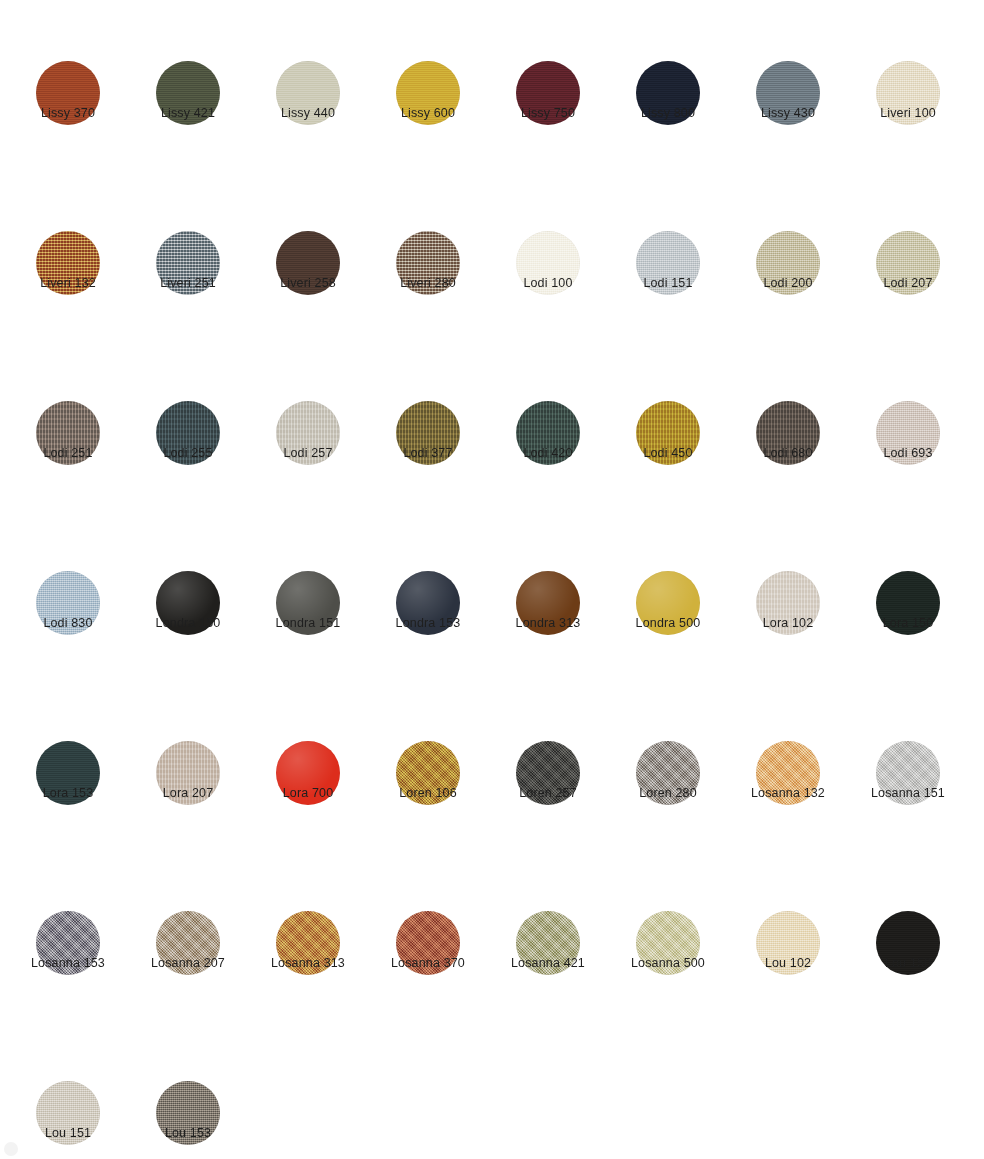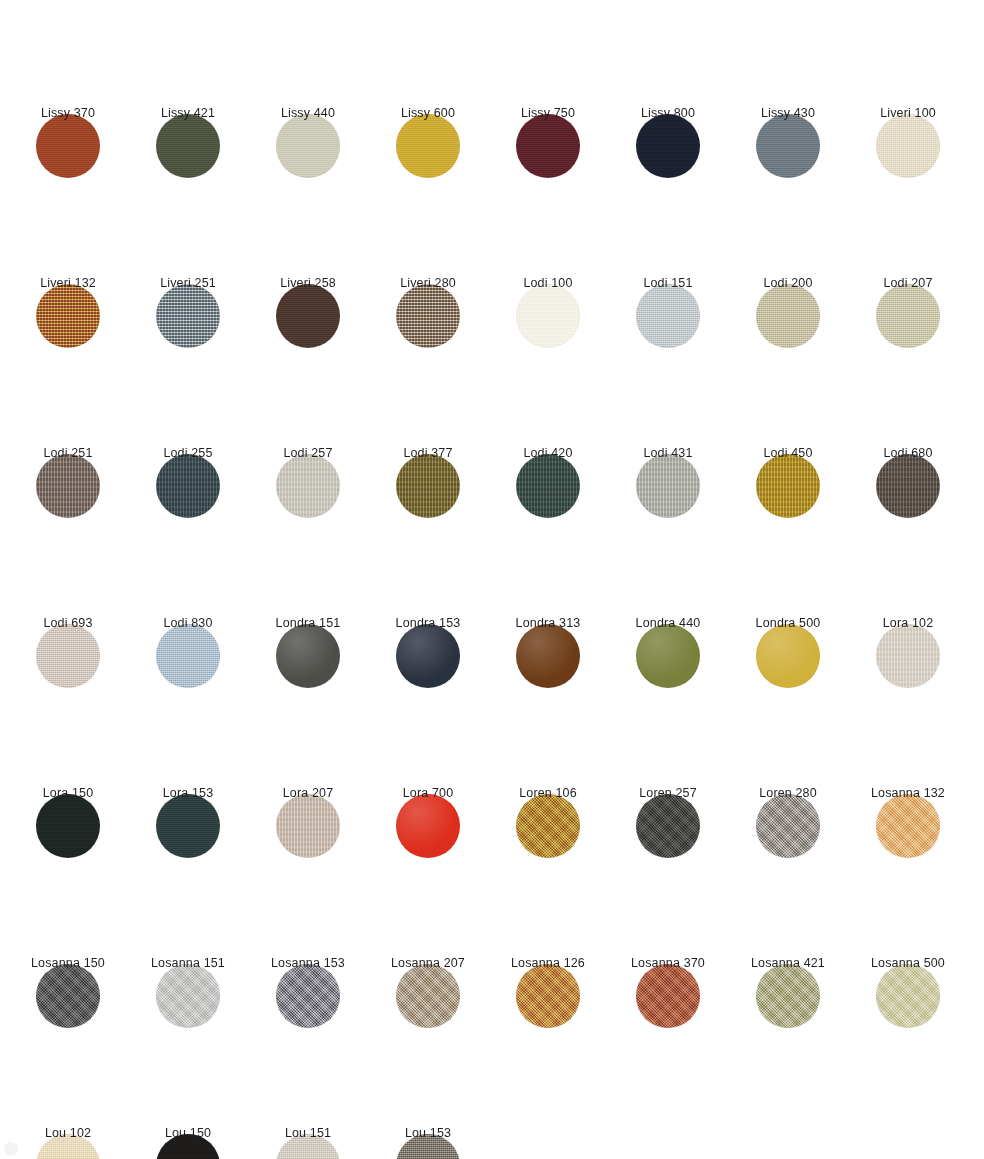--- a/index.html
+++ b/index.html
@@ -23,21 +23,21 @@
     align-content: start;
     padding: 8px 0 0 8px;
     box-sizing: border-box;
   }
   .swatch-cell {
     width: 120px;
     height: 170px;
     display: flex;
     flex-direction: column;
     align-items: center;
-    justify-content: flex-end;
+    justify-content: center;
     position: relative;
   }
   .swatch-disc-wrap {
     width: 64px;
     height: 64px;
     position: relative;
     margin-top: 0px;
   }
   .swatch-disc {
     width: 64px;
@@ -280,28 +280,20 @@
     <div class="swatch-cell">
       <div class="swatch-disc-wrap">
         <div class="swatch-disc tex-slub" style="background-color: rgb(63, 81, 75);">
           <div class="weave"></div>
         </div>
       </div>
       <div class="swatch-label">Lodi 420</div>
     </div>
     <div class="swatch-cell">
       <div class="swatch-disc-wrap">
-        <div class="swatch-disc tex-slub" style="background-color: rgb(176, 178, 169);">
-          <div class="weave"></div>
-        </div>
-      </div>
-      <div class="swatch-label">Lodi 431</div>
-    </div>
-    <div class="swatch-cell">
-      <div class="swatch-disc-wrap">
         <div class="swatch-disc tex-slub" style="background-color: rgb(176, 143, 45);">
           <div class="weave"></div>
         </div>
       </div>
       <div class="swatch-label">Lodi 450</div>
     </div>
     <div class="swatch-cell">
       <div class="swatch-disc-wrap">
         <div class="swatch-disc tex-slub" style="background-color: rgb(95, 86, 78);">
           <div class="weave"></div>
@@ -320,20 +312,28 @@
     <div class="swatch-cell">
       <div class="swatch-disc-wrap">
         <div class="swatch-disc tex-linen" style="background-color: rgb(169, 188, 203);">
           <div class="weave"></div>
         </div>
       </div>
       <div class="swatch-label">Lodi 830</div>
     </div>
     <div class="swatch-cell">
       <div class="swatch-disc-wrap">
+        <div class="swatch-disc tex-smooth" style="background-color: rgb(32, 31, 29);">
+          <div class="weave"></div>
+        </div>
+      </div>
+      <div class="swatch-label">Londra 150</div>
+    </div>
+    <div class="swatch-cell">
+      <div class="swatch-disc-wrap">
         <div class="swatch-disc tex-smooth" style="background-color: rgb(78, 78, 73);">
           <div class="weave"></div>
         </div>
       </div>
       <div class="swatch-label">Londra 151</div>
     </div>
     <div class="swatch-cell">
       <div class="swatch-disc-wrap">
         <div class="swatch-disc tex-smooth" style="background-color: rgb(43, 50, 63);">
           <div class="weave"></div>
@@ -344,28 +344,20 @@
     <div class="swatch-cell">
       <div class="swatch-disc-wrap">
         <div class="swatch-disc tex-smooth" style="background-color: rgb(109, 60, 22);">
           <div class="weave"></div>
         </div>
       </div>
       <div class="swatch-label">Londra 313</div>
     </div>
     <div class="swatch-cell">
       <div class="swatch-disc-wrap">
-        <div class="swatch-disc tex-smooth" style="background-color: rgb(120, 128, 60);">
-          <div class="weave"></div>
-        </div>
-      </div>
-      <div class="swatch-label">Londra 440</div>
-    </div>
-    <div class="swatch-cell">
-      <div class="swatch-disc-wrap">
         <div class="swatch-disc tex-smooth" style="background-color: rgb(208, 177, 60);">
           <div class="weave"></div>
         </div>
       </div>
       <div class="swatch-label">Londra 500</div>
     </div>
     <div class="swatch-cell">
       <div class="swatch-disc-wrap">
         <div class="swatch-disc tex-slub" style="background-color: rgb(216, 209, 199);">
           <div class="weave"></div>
@@ -432,28 +424,20 @@
     <div class="swatch-cell">
       <div class="swatch-disc-wrap">
         <div class="swatch-disc tex-speckle" style="background-color: rgb(224, 174, 114);">
           <div class="weave"></div>
         </div>
       </div>
       <div class="swatch-label">Losanna 132</div>
     </div>
     <div class="swatch-cell">
       <div class="swatch-disc-wrap">
-        <div class="swatch-disc tex-speckle" style="background-color: rgb(90, 90, 92);">
-          <div class="weave"></div>
-        </div>
-      </div>
-      <div class="swatch-label">Losanna 150</div>
-    </div>
-    <div class="swatch-cell">
-      <div class="swatch-disc-wrap">
         <div class="swatch-disc tex-speckle" style="background-color: rgb(195, 195, 193);">
           <div class="weave"></div>
         </div>
       </div>
       <div class="swatch-label">Losanna 151</div>
     </div>
     <div class="swatch-cell">
       <div class="swatch-disc-wrap">
         <div class="swatch-disc tex-speckle" style="background-color: rgb(131, 129, 138);">
           <div class="weave"></div>
@@ -468,21 +452,21 @@
         </div>
       </div>
       <div class="swatch-label">Losanna 207</div>
     </div>
     <div class="swatch-cell">
       <div class="swatch-disc-wrap">
         <div class="swatch-disc tex-speckle" style="background-color: rgb(186, 129, 67);">
           <div class="weave"></div>
         </div>
       </div>
-      <div class="swatch-label">Losanna 126</div>
+      <div class="swatch-label">Losanna 313</div>
     </div>
     <div class="swatch-cell">
       <div class="swatch-disc-wrap">
         <div class="swatch-disc tex-speckle" style="background-color: rgb(168, 92, 68);">
           <div class="weave"></div>
         </div>
       </div>
       <div class="swatch-label">Losanna 370</div>
     </div>
     <div class="swatch-cell">

